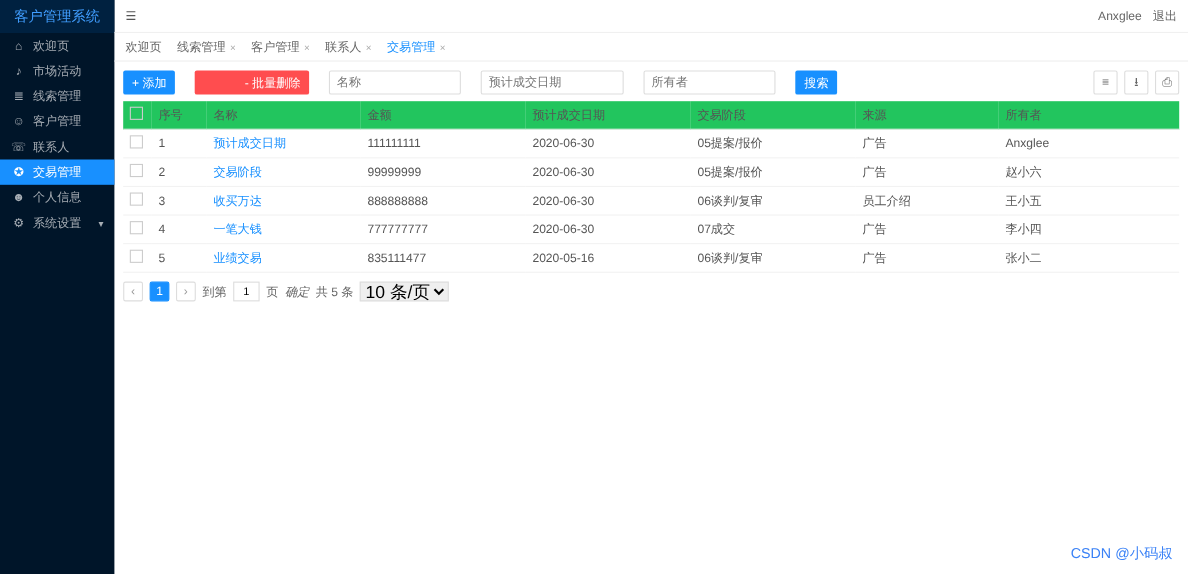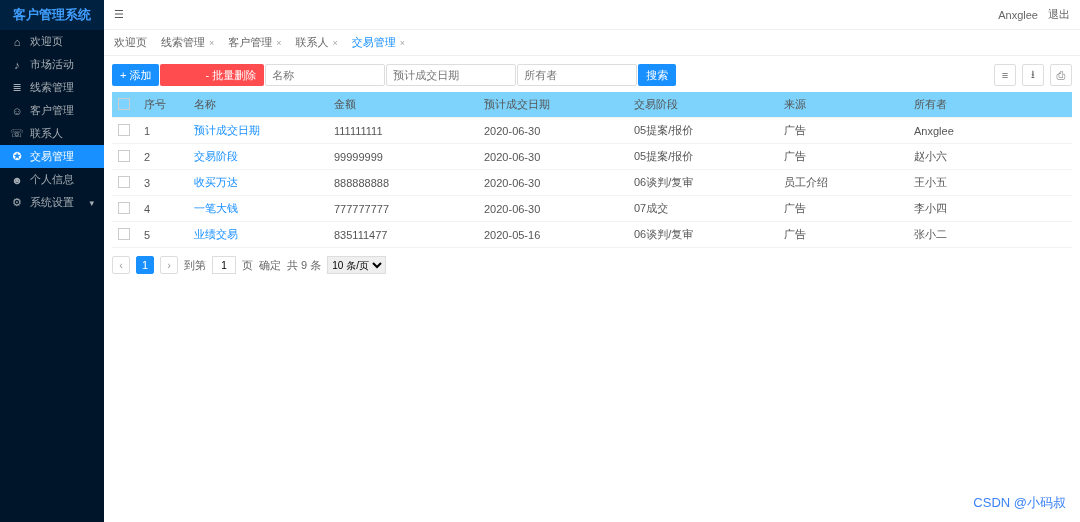--- a/index.html
+++ b/index.html
@@ -1,52 +1,52 @@
 <!DOCTYPE html>
 <html><head>
 <meta charset="utf-8">
 <style>
 *{margin:0;padding:0;box-sizing:border-box;font-family:Arial,"Microsoft YaHei",sans-serif;}
 body{background:#fff;font-size:11px;color:#333;overflow:hidden;}
 .app{display:flex;width:1080px;height:522px;}
 .sidebar{width:104px;background:#001529;color:#a6adb4;display:flex;flex-direction:column;}
-.brand{height:30px;line-height:30px;text-align:center;color:#409eff;font-size:13px;font-weight:bold;background:#002140;}
+.brand{height:30px;line-height:30px;text-align:center;color:#409eff;font-size:13px;font-weight:normal;background:#002140;}
 .nav{flex:1;}
 .nav-item{display:flex;align-items:center;height:23px;padding:0 10px;cursor:pointer;font-size:11px;}
 .nav-item .ic{width:14px;margin-right:6px;display:flex;align-items:center;justify-content:center;}
 .nav-item.active{background:#1890ff;color:#fff;}
 .nav-item .arrow{margin-left:auto;font-size:9px;}
 .main{flex:1;display:flex;flex-direction:column;}
 .topbar{height:30px;display:flex;align-items:center;padding:0 10px;border-bottom:1px solid #f0f0f0;}
 .hamburger{width:16px;cursor:pointer;color:#555;}
 .top-right{margin-left:auto;display:flex;align-items:center;gap:10px;font-size:11px;color:#666;}
 .tabs{height:26px;display:flex;align-items:center;padding:0 10px;border-bottom:1px solid #eee;gap:14px;}
 .tab{font-size:11px;color:#666;cursor:pointer;display:flex;align-items:center;gap:4px;}
 .tab .close{font-size:9px;color:#aaa;}
 .tab.active{color:#1890ff;}
 .content{flex:1;padding:8px;}
-.toolbar{display:flex;align-items:center;gap:1px;margin-bottom:6px;}
+.toolbar{display:flex;align-items:center;gap:18px;margin-bottom:6px;}
 .btn{height:22px;padding:0 8px;border:none;border-radius:2px;font-size:11px;cursor:pointer;color:#fff;display:flex;align-items:center;gap:3px;}
 .btn-primary{background:#1890ff;}
 .btn-danger{background:#ff4d4f;padding-left:45px;}
 .input{height:22px;border:1px solid #ddd;border-radius:2px;padding:0 6px;font-size:11px;color:#666;background:#fff;}
 .input.w1{width:120px;}
 .input.w2{width:130px;}
 .toolbar-right{margin-left:auto;display:flex;gap:6px;}
 .icon-btn{width:22px;height:22px;border:1px solid #ddd;border-radius:2px;display:flex;align-items:center;justify-content:center;cursor:pointer;color:#666;background:#fff;}
 table{width:100%;border-collapse:collapse;}
 th,td{text-align:left;padding:5px 6px;font-size:11px;border-bottom:1px solid #f2f2f2;font-weight:normal;color:#555;}
-th{background:#7dd3fc;}
+th{background:#22c55e;}
 .chk{width:12px;height:12px;border:1px solid #ccc;display:inline-block;cursor:pointer;}
 .link{color:#1890ff;cursor:pointer;}
 .pagination{display:flex;align-items:center;gap:6px;margin-top:8px;font-size:11px;color:#666;}
 .pg-btn{width:18px;height:18px;display:flex;align-items:center;justify-content:center;border:1px solid #ddd;border-radius:2px;cursor:pointer;color:#999;}
 .pg-btn.active{background:#1890ff;color:#fff;border-color:#1890ff;}
 .pg-input{width:24px;height:18px;border:1px solid #ddd;text-align:center;font-size:10px;}
-.pg-select{height:18px;border:1px solid #ddd;font-size:10px;}
+.pg-select{height:18px;border:1px solid #ddd;font-size:16px;}
 .watermark{position:fixed;bottom:10px;right:14px;color:#3b82f6;font-size:13px;pointer-events:none;}
 </style>
 </head>
 <body>
 
 <div class="app">
   <div class="sidebar">
     <div class="brand">客户管理系统</div>
     <div class="nav" id="nav">
         <div class="nav-item">
@@ -193,20 +193,20 @@
             </tr>
           </tbody>
       </table>
       <div class="pagination">
         <div class="pg-btn">‹</div>
         <div class="pg-btn active">1</div>
         <div class="pg-btn">›</div>
         <span>到第</span>
         <input class="pg-input" value="1" style="">
         <span>页</span>
-        <span style="cursor:pointer;">确定</span>
-        <span>共 9 条</span>
+        <span style="cursor:pointer;font-style:italic;">确定</span>
+        <span>共 5 条</span>
         <select class="pg-select"><option>10 条/页</option></select>
       </div>
     </div>
   </div>
 </div>
 <div class="watermark">CSDN @小码叔</div>
 
 </body></html>

